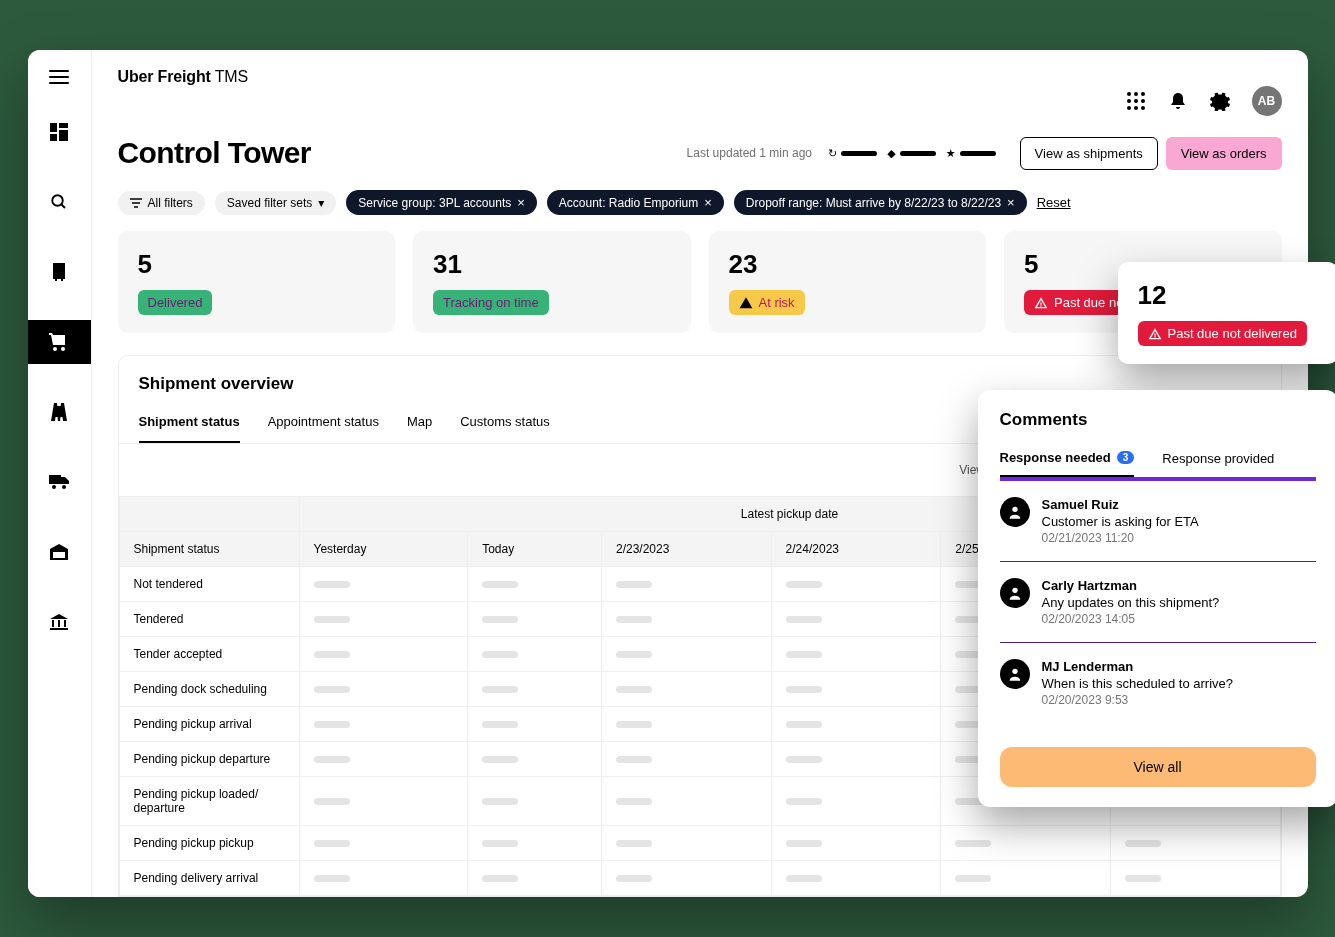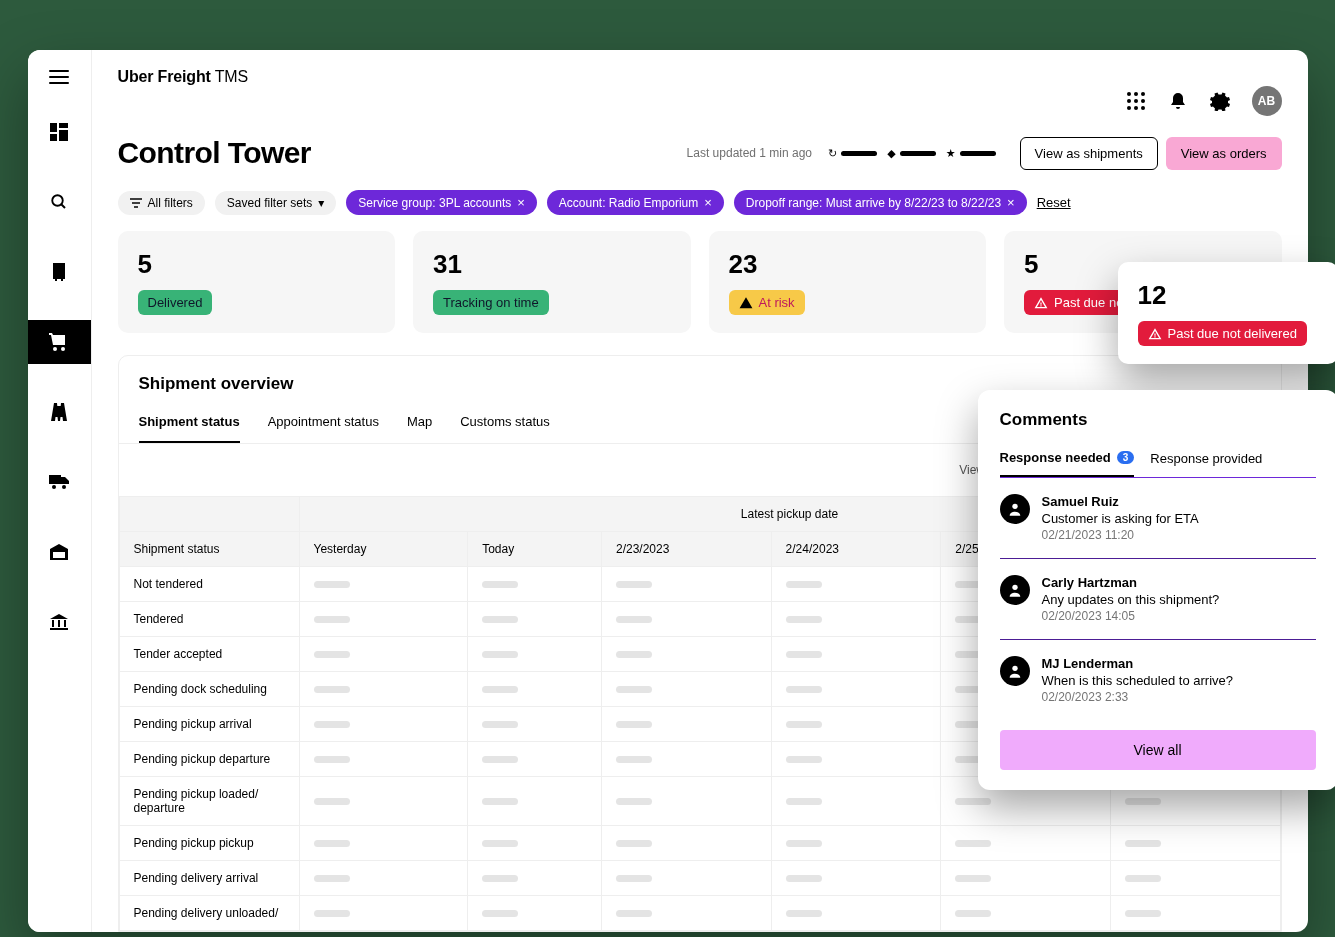--- a/index.html
+++ b/index.html
@@ -22,57 +22,57 @@
 .header-row { display: flex; align-items: center; padding: 20px 26px 14px; }
 .page-title { font-size: 30px; font-weight: 700; letter-spacing: -.02em; }
 .last-updated { font-size: 12px; color: #707070; margin-left: auto; }
 .mini-stats { display: flex; align-items: center; gap: 10px; margin: 0 16px; }
 .mini-stat { display: flex; align-items: center; gap: 4px; font-size: 11px; }
 .mini-bar { width: 36px; height: 5px; background: #000; border-radius: 3px; }
 .view-btn { font-size: 13px; padding: 8px 14px; border-radius: 6px; border: 1px solid transparent; background: #f9a8d4; cursor: pointer; margin-left: 8px; }
 .view-btn.outlined { border: 1.5px solid #000; background: #fff; font-weight: 500; }
 .filters-row { display: flex; align-items: center; gap: 10px; padding: 6px 26px 16px; flex-wrap: wrap; }
 .chip { display: flex; align-items: center; gap: 6px; background: #f1f1f1; color: #000; border-radius: 18px; padding: 5px 12px; font-size: 12px; cursor: pointer; }
-.chip-dark { background: #6d28d9; color: #fff; }
+.chip-dark { background: #0f172a; color: #fff; }
 .chip .x { font-size: 13px; }
 .reset { font-size: 13px; text-decoration: underline; cursor: pointer; }
 .stats-row { display: flex; gap: 18px; padding: 0 26px 22px; }
 .stat-card { flex: 1; background: #f6f6f6; border-radius: 10px; padding: 18px 20px; min-height: 100px; }
 .stat-num { font-size: 26px; font-weight: 600; margin-bottom: 10px; }
 .badge { display: inline-flex; align-items: center; gap: 6px; padding: 5px 10px; border-radius: 6px; font-size: 13px; font-weight: 500; }
-.badge.green { background: #38b377; color: #0f172a; }
+.badge.green { background: #38b377; color: #701a75; }
 .badge.yellow { background: #f7c948; color: #be185d; }
 .badge.red { background: #e21b3c; color: #fff; }
 .overview { margin: 0 26px; background: #fff; border: 1px solid #eee; border-radius: 10px 10px 0 0; }
 .ovw-title { font-size: 17px; font-weight: 700; padding: 18px 20px 8px; }
 .tabs { display: flex; gap: 28px; padding: 0 20px; border-bottom: 1px solid #eee; }
 .tab { font-size: 13px; padding: 12px 0; cursor: pointer; color: #000; font-weight: 500; }
 .tab.active { border-bottom: 2px solid #000; font-weight: 700; }
 .count-by-row { display: flex; justify-content: flex-end; align-items: center; gap: 10px; padding: 14px 20px; font-size: 12px; color: #555; }
 .dd { background: #f1f1f1; border-radius: 18px; padding: 5px 12px; font-size: 12px; cursor: pointer; display: inline-flex; align-items: center; gap: 6px; }
 .shipment-table { width: 100%; border-collapse: collapse; font-size: 12px; }
 .shipment-table th { background: #f4f4f4; font-weight: 500; text-align: left; padding: 10px 14px; border: 1px solid #eee; }
 .shipment-table td { padding: 10px 14px; border: 1px solid #eee; }
 .shipment-table td.status-col { width: 180px; }
 .placeholder { width: 36px; height: 7px; background: #e4e4e4; border-radius: 4px; display: inline-block; }
 .th-group { text-align: center !important; }
 .floating-stat { position: absolute; top: 212px; right: -30px; width: 220px; background: #fff; border-radius: 10px; padding: 18px 20px; box-shadow: 0 18px 40px rgba(0,0,0,.35); }
 .comments-card { position: absolute; top: 340px; right: -30px; width: 360px; background: #fff; border-radius: 12px; padding: 20px 22px; box-shadow: 0 18px 40px rgba(0,0,0,.35); }
 .comments-title { font-size: 17px; font-weight: 700; margin-bottom: 10px; }
-.ctabs { display: flex; gap: 16px; border-bottom: 1px solid #6d28d9; }
+.ctabs { display: flex; gap: 28px; border-bottom: 4px solid #6d28d9; }
 .ctab { font-size: 13px; padding: 10px 0; cursor: pointer; display: flex; align-items: center; gap: 6px; }
 .ctab.active { border-bottom: 2px solid #000; font-weight: 600; }
 .nbadge { background: #2a6ef0; color: #fff; border-radius: 9px; font-size: 10px; padding: 1px 6px; font-weight: 700; }
 .comment { display: flex; gap: 12px; padding: 16px 0; border-bottom: 1px solid #4c1d95; }
 .comment:last-of-type { border-bottom: none; }
 .cavatar { width: 30px; height: 30px; border-radius: 50%; background: #000; color: #fff; display: flex; align-items: center; justify-content: center; flex-shrink: 0; }
 .cname { font-size: 13px; font-weight: 700; }
 .ctext { font-size: 13px; margin: 2px 0; }
 .cdate { font-size: 12px; color: #757575; }
-.view-all-btn { width: 100%; background: #f0abfc; border: none; border-radius: 4px; padding: 12px; font-size: 14px; cursor: pointer; margin-top: 10px; font-weight: 500; }
+.view-all-btn { width: 100%; background: #fdba74; border: none; border-radius: 12px; padding: 12px; font-size: 14px; cursor: pointer; margin-top: 24px; font-weight: 500; }
 svg { display: block; }
 </style>
 </head>
 <body>
 
 <div class="wrapper">
   <div class="main-card">
     <div class="sidebar">
       <div class="hamburger">
           <span></span>
@@ -349,29 +349,20 @@
               </tr>
               <tr>
                 <td class="status-col">Pending delivery arrival</td>
                 <td><span class="placeholder"></span></td>
                 <td><span class="placeholder"></span></td>
                 <td><span class="placeholder"></span></td>
                 <td><span class="placeholder"></span></td>
                 <td><span class="placeholder"></span></td>
                 <td><span class="placeholder"></span></td>
               </tr>
-              <tr>
-                <td class="status-col">Pending delivery unloaded/</td>
-                <td><span class="placeholder"></span></td>
-                <td><span class="placeholder"></span></td>
-                <td><span class="placeholder"></span></td>
-                <td><span class="placeholder"></span></td>
-                <td><span class="placeholder"></span></td>
-                <td><span class="placeholder"></span></td>
-              </tr>
             </tbody>
           </table>
       </div>
     </div>
   </div>
 
   <div class="floating-stat">
     <div class="stat-num">12</div>
     <span class="badge red">
       <svg width="14" height="14" viewBox="0 0 24 24" fill="#fff">
@@ -420,19 +411,19 @@
         <div class="comment">
      <div class="cavatar">
        <svg width="16" height="16" viewBox="0 0 24 24" fill="#fff">
               <circle cx="12" cy="8" r="4"></circle>
               <path d="M4 22c0-4 4-6 8-6s8 2 8 6z"></path>
             </svg>
      </div>
      <div>
        <div class="cname">MJ Lenderman</div>
        <div class="ctext">When is this scheduled to arrive?</div>
-       <div class="cdate">02/20/2023 2:33</div>
+       <div class="cdate">02/20/2023 9:53</div>
      </div>
    </div>
       </div>
     <button class="view-all-btn">View all</button>
   </div>
 </div>
 
 </body></html>

